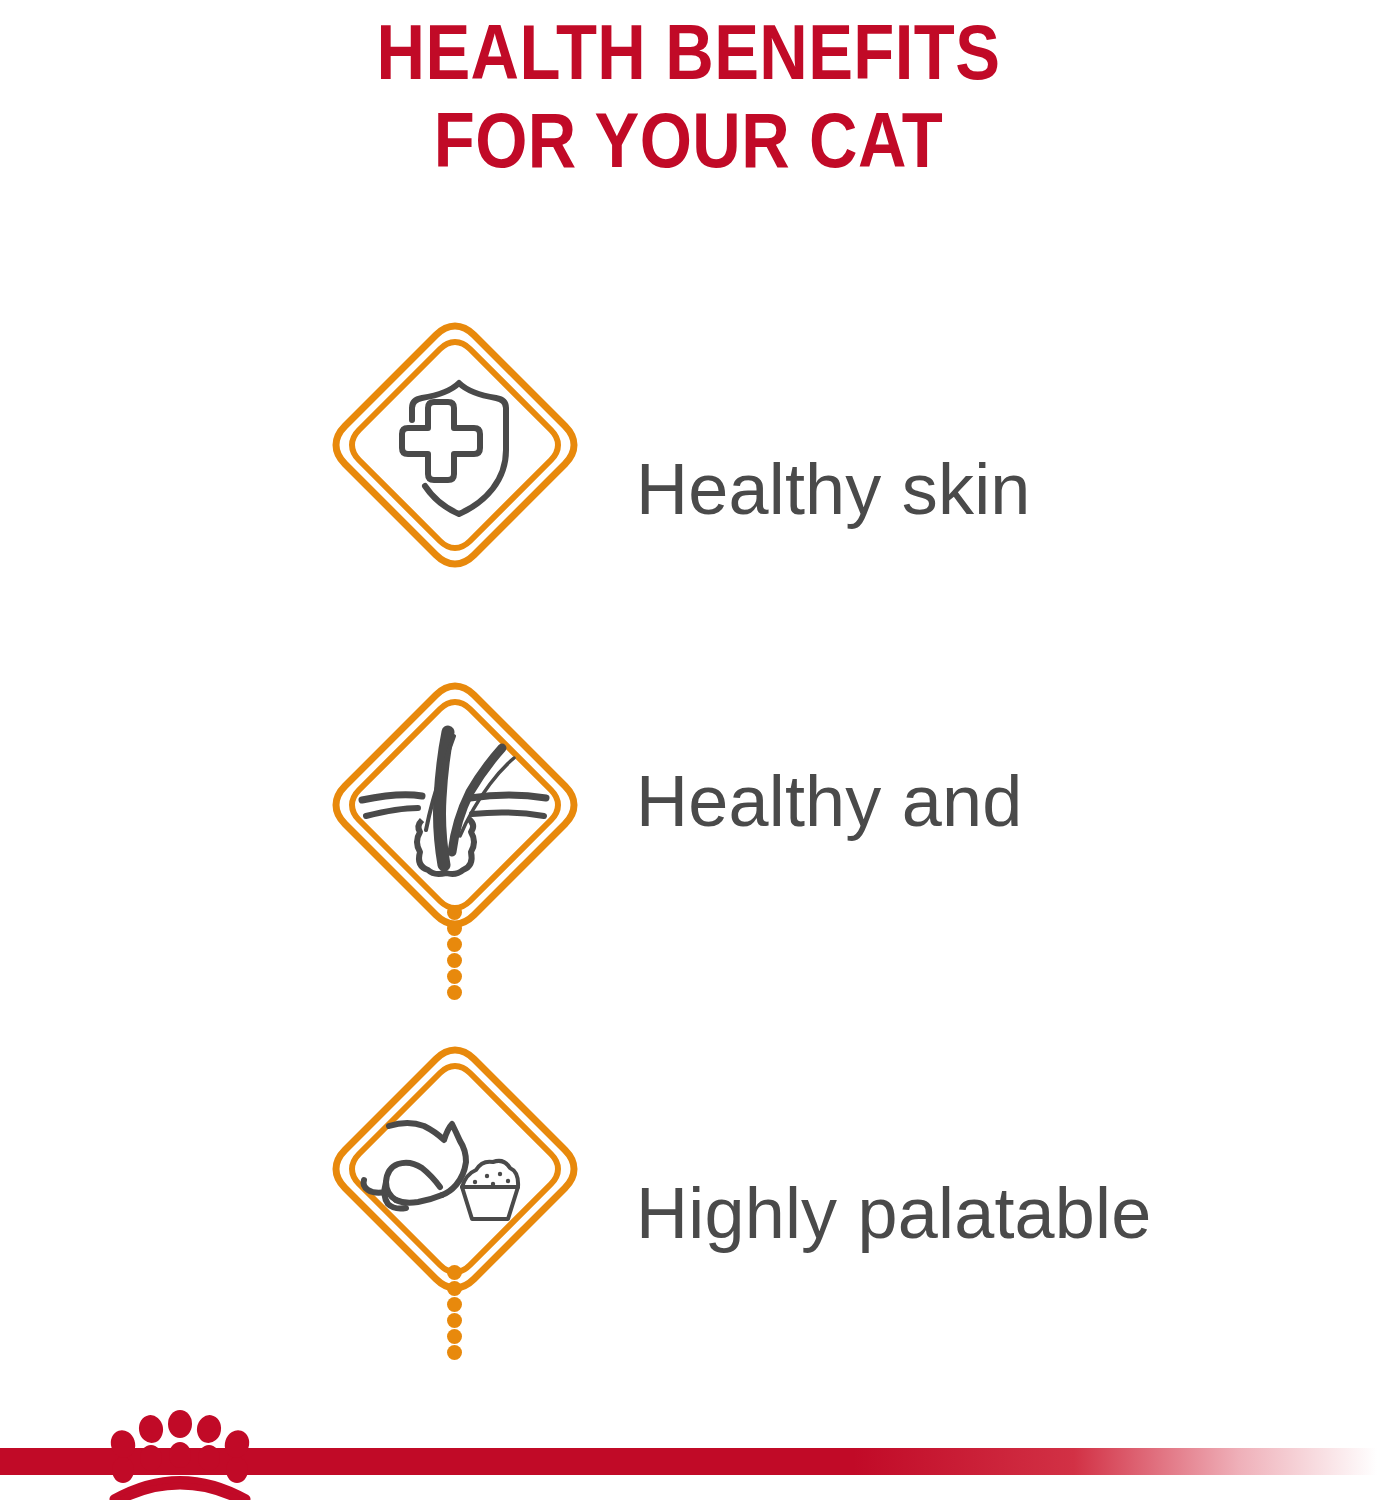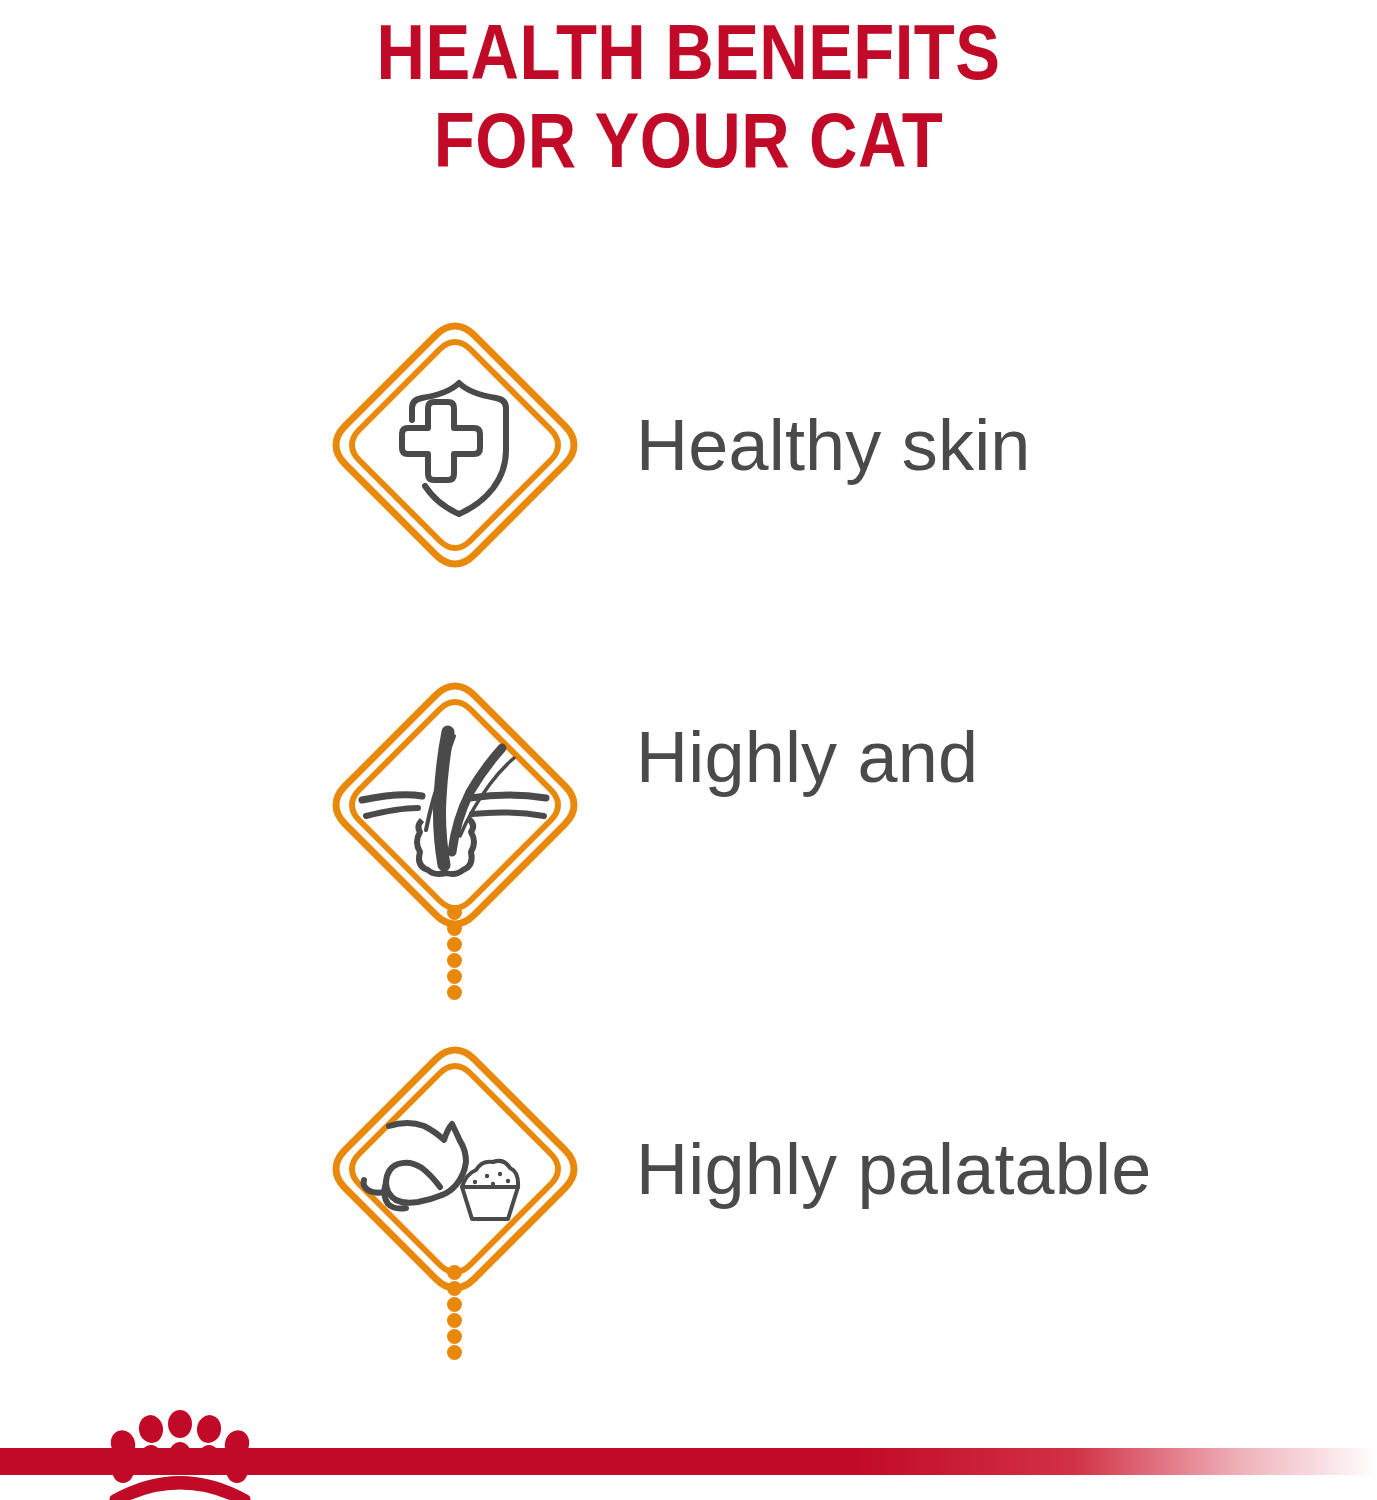--- a/index.html
+++ b/index.html
@@ -67,20 +67,21 @@
   .benefit-label {
     position: absolute;
     left: 636px;
     width: 720px;
     color: #4A4A4A;
     font-family: "Liberation Sans Narrow", "Liberation Sans", sans-serif;
     font-weight: normal;
     font-size: 72px;
     line-height: 95px;
     letter-spacing: 0.2px;
+    margin-top: 44px;
   }
   .benefit-label .lbl-line { display: block; white-space: nowrap; }
   .benefit-row.r0 .benefit-label { top: 78px; }
   .benefit-row.r1 .benefit-label { top: 30px; }
   .benefit-row.r2 .benefit-label { top: 78px; }
 
   
   .connector {
     position: absolute;
     left: 447px;
@@ -194,21 +195,21 @@
 
           <path d="M122 172 Q126 140 140 112 Q154 88 172 68" fill="none" stroke="#4A4A4A" stroke-width="9" stroke-linecap="round"></path>
 
           <path d="M96 150 Q102 120 112 92 Q118 72 124 56" fill="none" stroke="#4A4A4A" stroke-width="4" stroke-linecap="round"></path>
 
           <path d="M130 156 Q142 128 160 104 Q172 88 184 78" fill="none" stroke="#4A4A4A" stroke-width="3.5" stroke-linecap="round"></path>
         </g>
       </svg>
     </div>
     <div class="benefit-label">
-      <span class="lbl-line">Highly and</span>
+      <span class="lbl-line">Healthy and</span>
     </div>
   </div>
 
   <div class="benefit-row r2">
     <div class="badge">
       <svg viewBox="0 0 250 250" xmlns="http://www.w3.org/2000/svg">
         <path d="M125 6 C133 6 139 10 144 15 L235 106 C240 111 244 117 244 125
                  C244 133 240 139 235 144 L144 235 C139 240 133 244 125 244
                  C117 244 111 240 106 235 L15 144 C10 139 6 133 6 125
                  C6 117 10 111 15 106 L106 15 C111 10 117 6 125 6 Z" fill="none" stroke="#E8890C" stroke-width="7" stroke-linejoin="round"></path>

